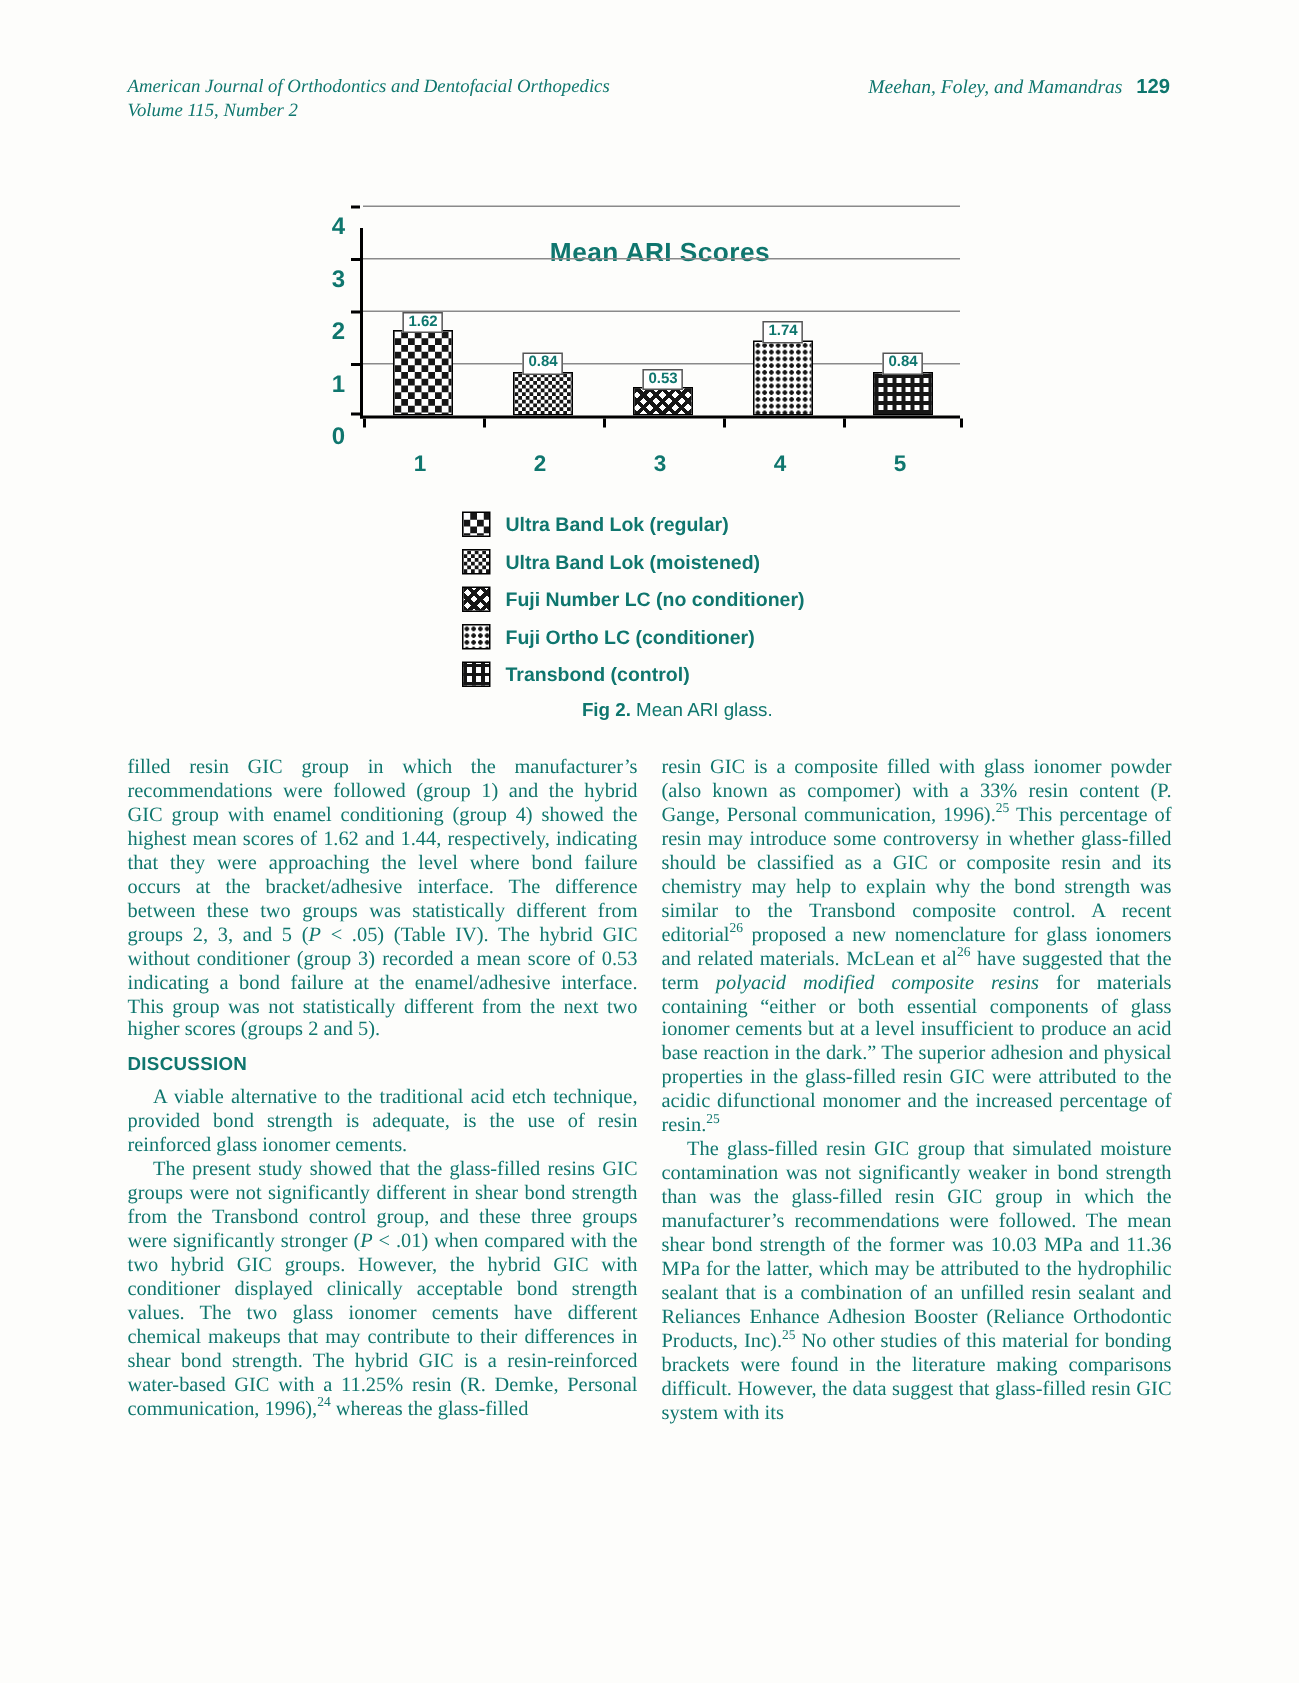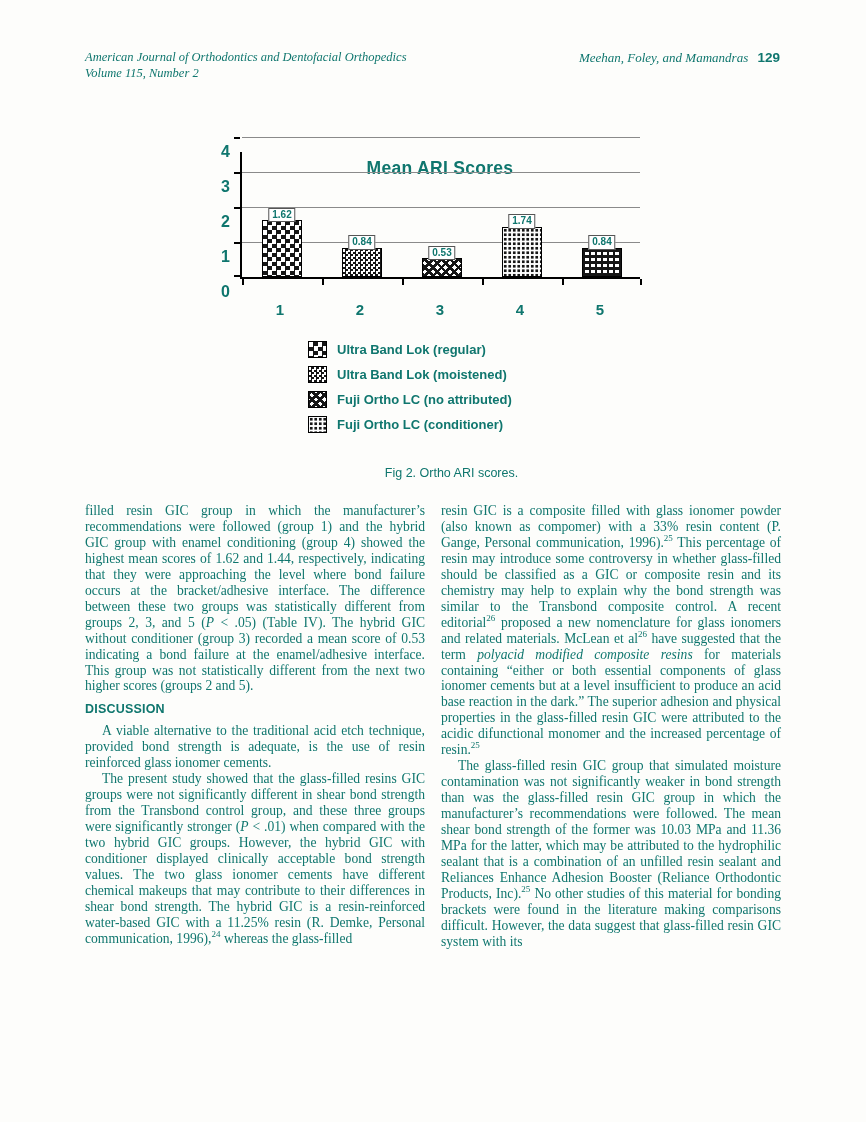--- a/index.html
+++ b/index.html
@@ -31,21 +31,21 @@
     font-family:"Liberation Sans",sans-serif; font-weight:bold; font-size:16px; }
   .xlabels { position:absolute; top:301px; left:240px; width:400px; height:20px; }
   .xlab { position:absolute; transform:translateX(-50%);
     font-family:"Liberation Sans",sans-serif; font-weight:bold; font-size:15px; }
   .legend { position:absolute; top:340px; left:308px; }
   .legend-row { display:flex; align-items:center; height:19px; margin-bottom:6px; }
   .swatch { width:19px; height:17px; border:1px solid #000; margin-right:10px; flex:0 0 auto; }
   .legend-label { font-family:"Liberation Sans",sans-serif; font-weight:bold; font-size:13px; white-space:nowrap; }
   .caption { position:absolute; top:466px; left:240px; width:400px; text-align:center;
     font-family:"Liberation Sans",sans-serif; font-size:12.5px; }
-  .caption .cap-label { font-weight:normal;padding-left:23px; }
+  .caption .cap-label { font-weight:bold;padding-left:23px; }
   
   .pat-0 { background-color:#fff; background-image:repeating-conic-gradient(#161616 0% 25%, #ffffff 0% 50%); background-size:9px 9px; }
   .pat-1 { background-color:#fff; background-image:repeating-conic-gradient(#161616 0% 25%, #ffffff 0% 50%); background-size:5px 5px; }
   .pat-2 { background-color:#fff; background-image:
       repeating-linear-gradient(45deg, #161616 0 2.5px, transparent 2.5px 6px),
       repeating-linear-gradient(135deg, #161616 0 2.5px, transparent 2.5px 6px); }
   .pat-3 { background-color:#fff; background-image:radial-gradient(#161616 1.4px, transparent 1.5px); background-size:4.5px 4.5px; }
   .pat-4 { background-color:#fff; background-image:
       repeating-linear-gradient(90deg, #161616 0 2.5px, transparent 2.5px 6px),
       repeating-linear-gradient(0deg, #161616 0 2.5px, transparent 2.5px 6px); }
@@ -118,30 +118,34 @@
       <div class="legend-row">
         <span class="swatch pat-0"></span>
         <span class="legend-label">Ultra Band Lok (regular)</span>
       </div>
       <div class="legend-row">
         <span class="swatch pat-1"></span>
         <span class="legend-label">Ultra Band Lok (moistened)</span>
       </div>
       <div class="legend-row">
         <span class="swatch pat-2"></span>
-        <span class="legend-label">Fuji Ortho LC (no attributed)</span>
+        <span class="legend-label">Fuji Number LC (no conditioner)</span>
       </div>
       <div class="legend-row">
         <span class="swatch pat-3"></span>
         <span class="legend-label">Fuji Ortho LC (conditioner)</span>
       </div>
+      <div class="legend-row">
+        <span class="swatch pat-4"></span>
+        <span class="legend-label">Transbond (control)</span>
+      </div>
     </div>
   <div class="caption">
     <span class="cap-label">Fig 2.</span>
-    <span>Ortho ARI scores.</span>
+    <span>Mean ARI glass.</span>
   </div>
 
   <div class="cols">
     <div class="col">
       <p><span>filled resin GIC group in which the manufacturer’s recommendations were followed (group 1) and the hybrid GIC group with enamel conditioning (group 4) showed the highest mean scores of 1.62 and 1.44, respectively, indicating that they were approaching the level where bond failure occurs at the bracket/adhesive interface. The difference between these two groups was statistically different from groups 2, 3, and 5 (</span><span class="it">P</span><span> &lt; .05) (Table IV). The hybrid GIC without conditioner (group 3) recorded a mean score of 0.53 indicating a bond failure at the enamel/adhesive interface. This group was not statistically different from the next two higher scores (groups 2 and 5).</span></p>
       <div class="heading">DISCUSSION</div>
       <p class="indent"><span>A viable alternative to the traditional acid etch technique, provided bond strength is adequate, is the use of resin reinforced glass ionomer cements.</span></p>
       <p class="indent"><span>The present study showed that the glass-filled resins GIC groups were not significantly different in shear bond strength from the Transbond control group, and these three groups were significantly stronger (</span><span class="it">P</span><span> &lt; .01) when compared with the two hybrid GIC groups. However, the hybrid GIC with conditioner displayed clinically acceptable bond strength values. The two glass ionomer cements have different chemical makeups that may contribute to their differences in shear bond strength. The hybrid GIC is a resin-reinforced water-based GIC with a 11.25% resin (R. Demke, Personal communication, 1996),</span><span class="sup">24</span><span> whereas the glass-filled</span></p>
     </div>
     <div class="col">

